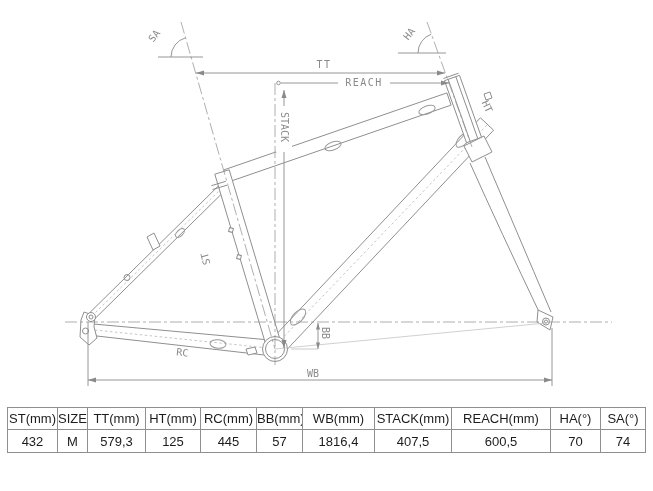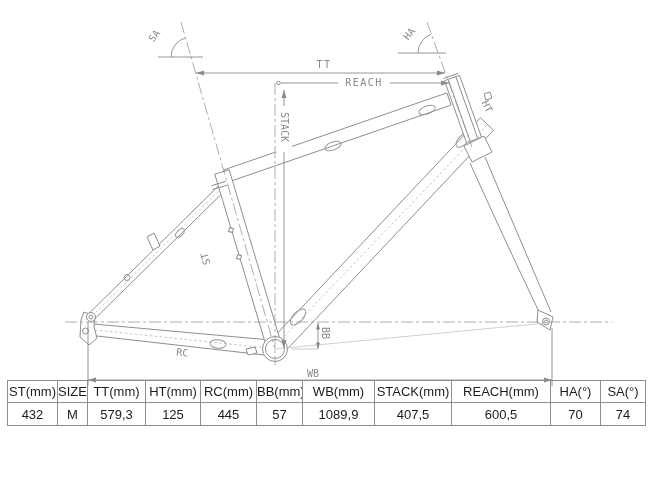--- a/index.html
+++ b/index.html
@@ -2,21 +2,21 @@
 <html><head>
 <meta charset="utf-8">
 <style>
   html,body{margin:0;padding:0;background:#fff;}
   #stage{position:relative;width:653px;height:491px;background:#fff;overflow:hidden;
          font-family:"Liberation Sans",sans-serif;}
   #drawing{position:absolute;left:0;top:0;}
   svg text{font-family:"DejaVu Sans Mono",monospace;font-size:10px;fill:#8a8a8a;}
   .dimlbl{letter-spacing:1.5px;}
   
-  #geo-table-wrap{position:absolute;left:7px;top:380px;width:638px;}
+  #geo-table-wrap{position:absolute;left:7px;top:407px;width:638px;}
   table.geo{border-collapse:collapse;table-layout:fixed;width:638px;
             font-family:"Liberation Sans",sans-serif;font-size:13px;color:#1c1c1c;}
   table.geo th,table.geo td{border:1px solid #8f8f8f;text-align:center;
             padding:0;height:21px;font-weight:normal;overflow:hidden;white-space:nowrap;}
   table.geo td{height:22px;}
 </style>
 </head>
 <body>
 
 <div id="stage">
@@ -164,21 +164,21 @@
           </tr>
         </thead>
       <tbody id="geo-body">
           <tr>
             <td>432</td>
             <td>M</td>
             <td>579,3</td>
             <td>125</td>
             <td>445</td>
             <td>57</td>
-            <td>1089,9</td>
+            <td>1816,4</td>
             <td>407,5</td>
             <td>600,5</td>
             <td>70</td>
             <td>74</td>
           </tr>
         </tbody>
     </table>
   </div>
 
 </div>

